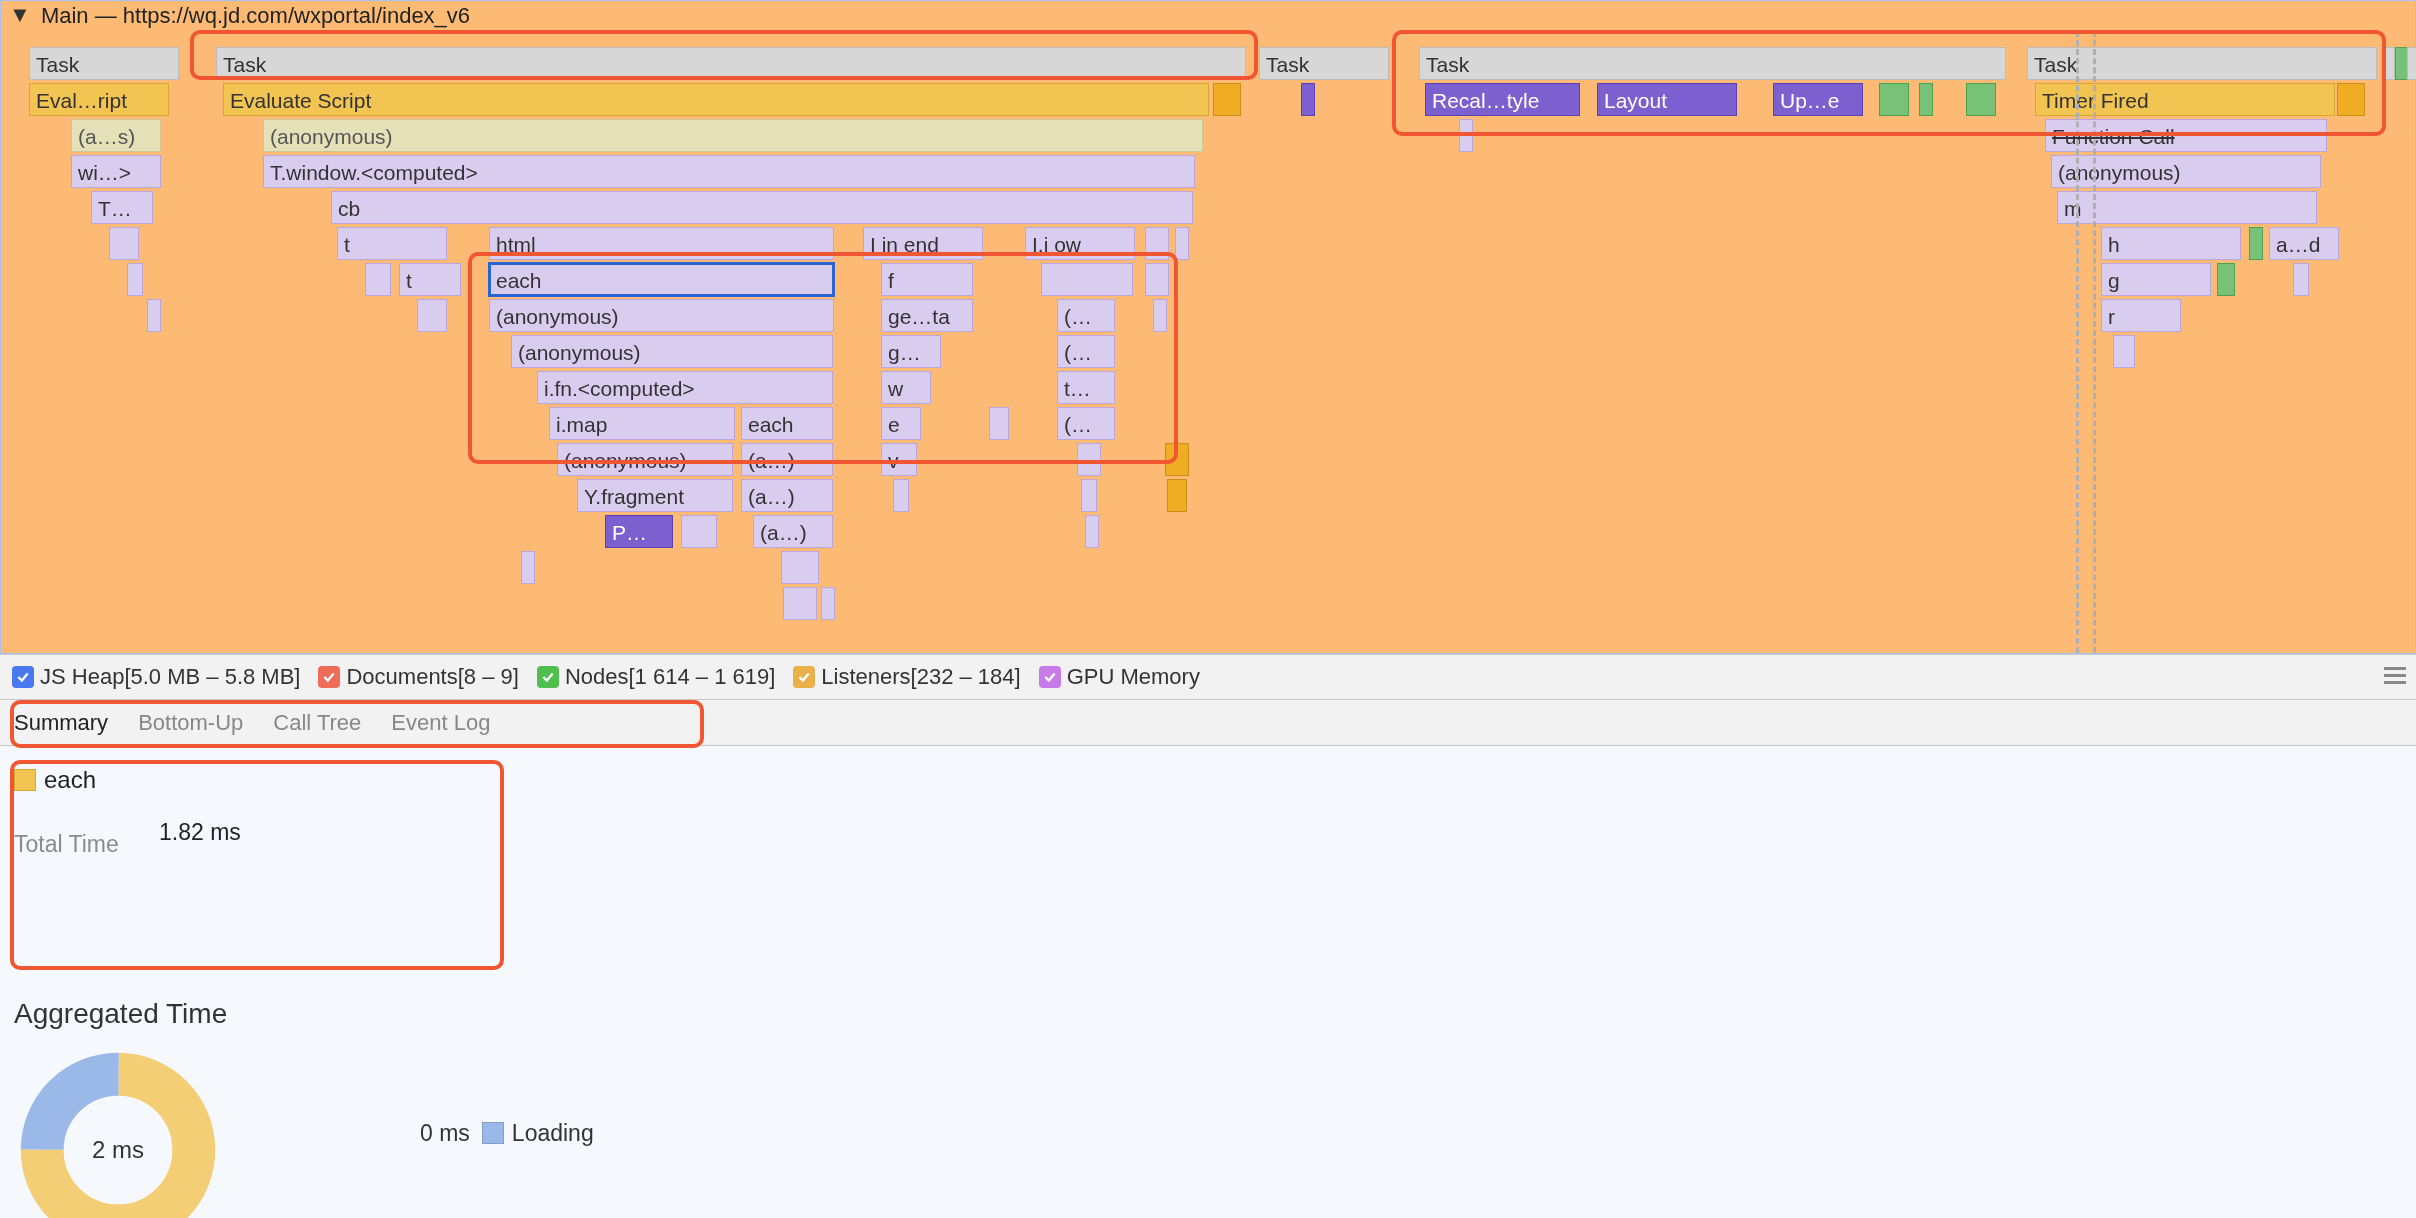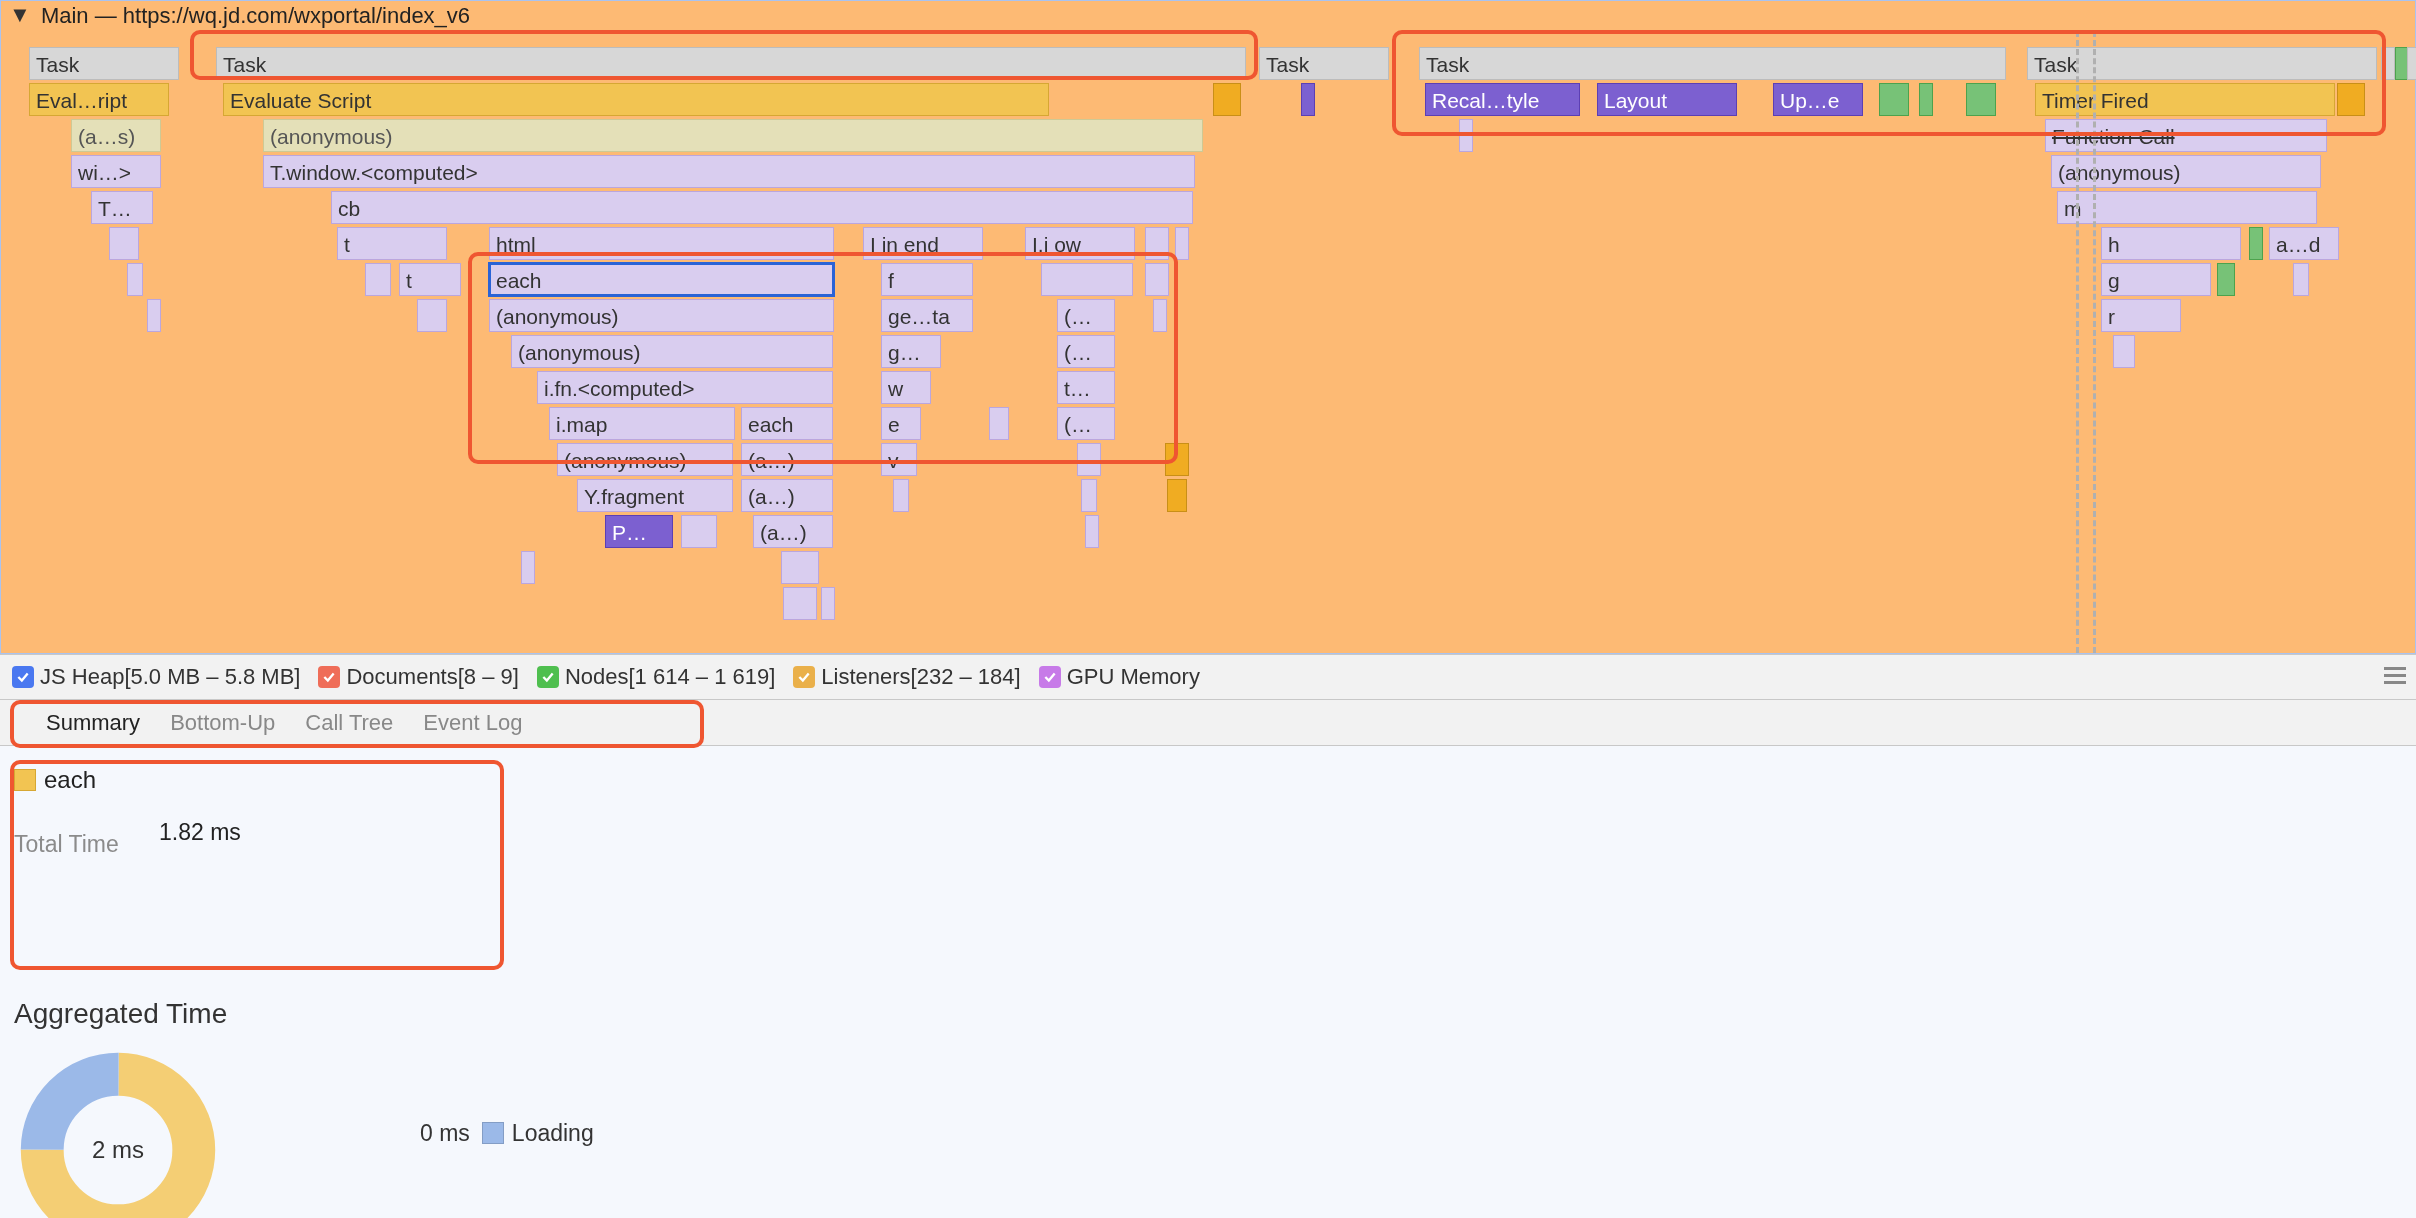--- a/index.html
+++ b/index.html
@@ -25,21 +25,21 @@
   
   .counters { position:absolute; left:0; top:654px; width:100%; height:46px; background:#f2f2f2; border-top:1px solid #c8c8c8; border-bottom:1px solid #c8c8c8; display:flex; align-items:center; padding:0 12px; gap:18px; font-size:22px; color:#333; }
   .chk { width:22px; height:22px; border-radius:4px; display:inline-flex; align-items:center; justify-content:center; color:#fff; font-size:16px; margin-right:6px; }
   .chk svg { width:14px; height:14px; }
   .ctr { display:flex; align-items:center; }
   .ham { position:absolute; right:10px; top:12px; width:22px; height:18px; }
   .ham div { height:3px; background:#888; margin-bottom:4px; }
 
   
   .tabs { position:absolute; left:0; top:700px; width:100%; height:46px; background:#f2f2f2; border-bottom:1px solid #c8c8c8; display:flex; align-items:center; padding:0 14px; gap:30px; font-size:22px; color:#888; }
-  .tabs .active { color:#222;padding-left:32px; }
+  .tabs .active { color:#222; }
 
   
   .summary { position:absolute; left:14px; top:760px; width:490px; font-size:23px; line-height:40px; }
   .summary .fname { display:flex; align-items:center; gap:8px; font-size:24px; margin-bottom:12px;}
   .summary .swatch { width:22px; height:22px; background:#f2c452; border:1px solid #d6a733; display:inline-block;}
   .summary .row { display:flex; gap:10px; }
   .summary .lab { color:#8b8b8b; width:135px;margin-top:12px; }
   .summary a { color:#1a53d6; text-decoration:underline; }
 
   
@@ -62,21 +62,21 @@
     <div id="bars">
         <div class="bar task" style="left: 28px; top: 46px; width: 150px;">Task</div>
         <div class="bar task" style="left: 215px; top: 46px; width: 1030px;">Task</div>
         <div class="bar task" style="left: 1258px; top: 46px; width: 130px;">Task</div>
         <div class="bar task" style="left: 1418px; top: 46px; width: 587px;">Task</div>
         <div class="bar task" style="left: 2026px; top: 46px; width: 350px;">Task</div>
         <div class="bar task" style="left: 2380px; top: 46px; width: 10px;"></div>
         <div class="bar paint" style="left: 2394px; top: 46px; width: 8px;"></div>
         <div class="bar task" style="left: 2406px; top: 46px; width: 8px;"></div>
         <div class="bar script scriptTop" style="left: 28px; top: 82px; width: 140px;">Eval…ript</div>
-        <div class="bar script scriptTop" style="left: 222px; top: 82px; width: 826px;">Evaluate Script</div>
+        <div class="bar script scriptTop" style="left: 222px; top: 82px; width: 986px;">Evaluate Script</div>
         <div class="bar scriptSolid" style="left: 1212px; top: 82px; width: 28px;"></div>
         <div class="bar layout" style="left: 1300px; top: 82px; width: 12px;"></div>
         <div class="bar layout" style="left: 1424px; top: 82px; width: 155px;">Recal…tyle</div>
         <div class="bar layout" style="left: 1596px; top: 82px; width: 140px;">Layout</div>
         <div class="bar layout" style="left: 1772px; top: 82px; width: 90px;">Up…e</div>
         <div class="bar paint" style="left: 1878px; top: 82px; width: 30px;"></div>
         <div class="bar paint" style="left: 1918px; top: 82px; width: 14px;"></div>
         <div class="bar paint" style="left: 1965px; top: 82px; width: 30px;"></div>
         <div class="bar script scriptTop" style="left: 2034px; top: 82px; width: 300px;">Timer Fired</div>
         <div class="bar scriptSolid" style="left: 2336px; top: 82px; width: 28px;"></div>

